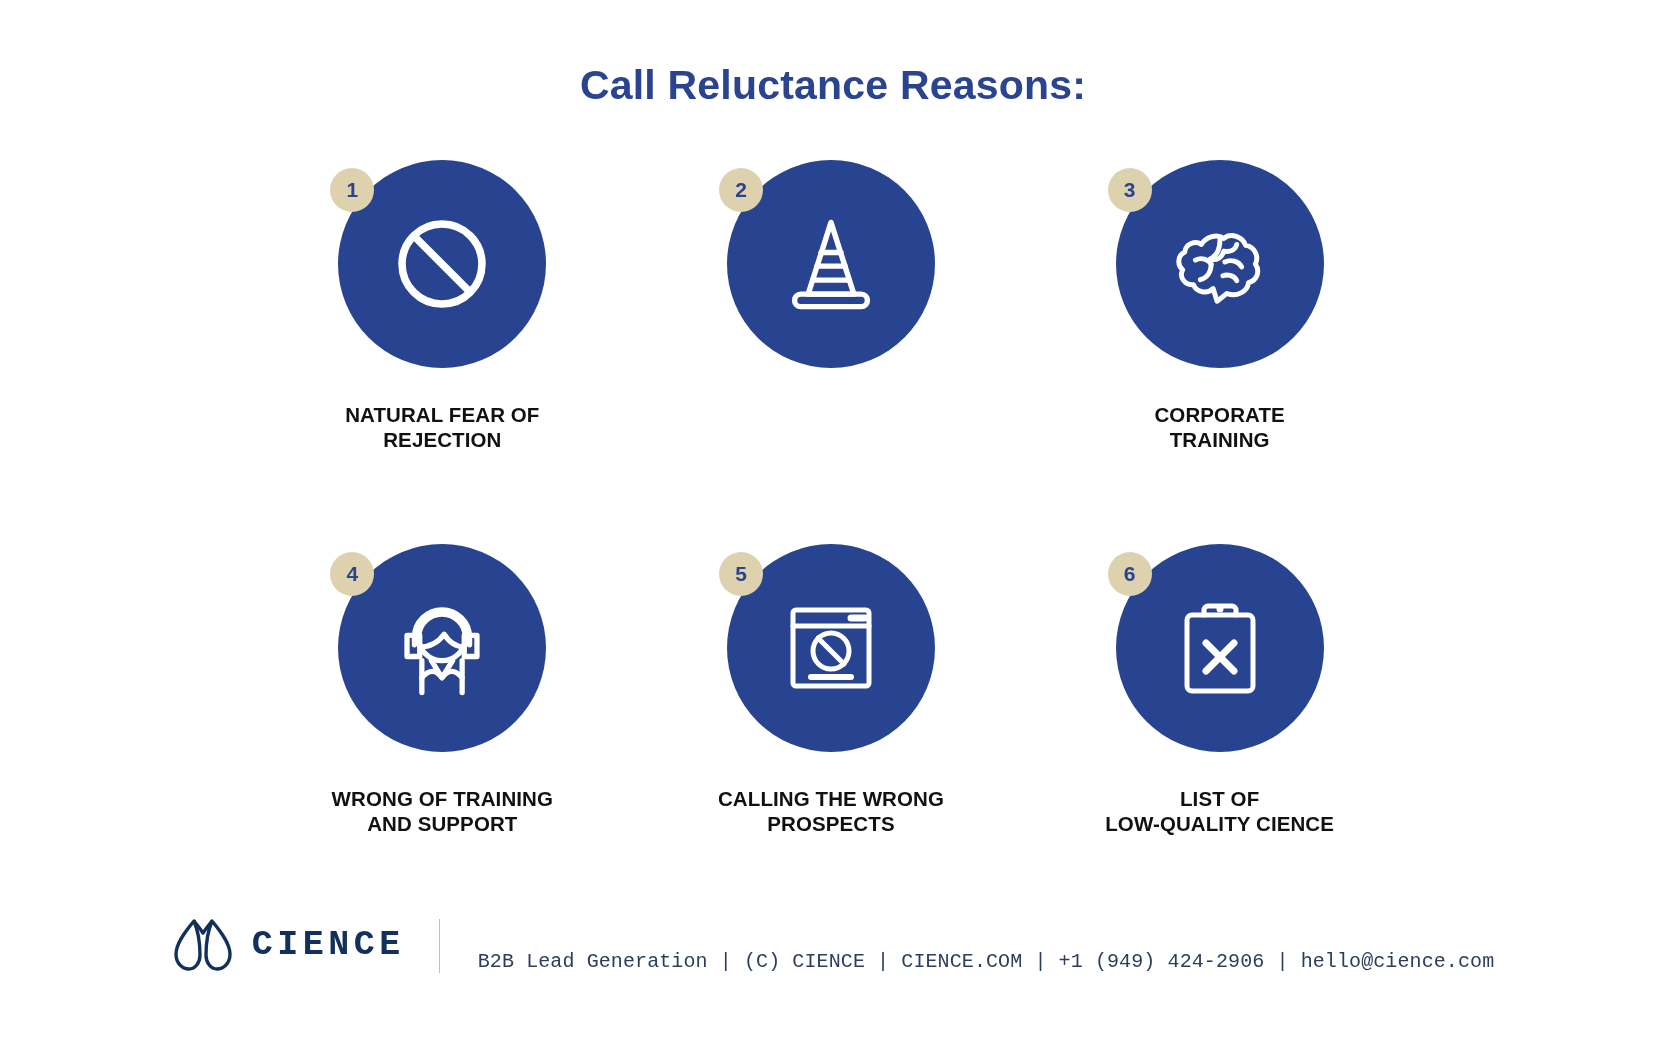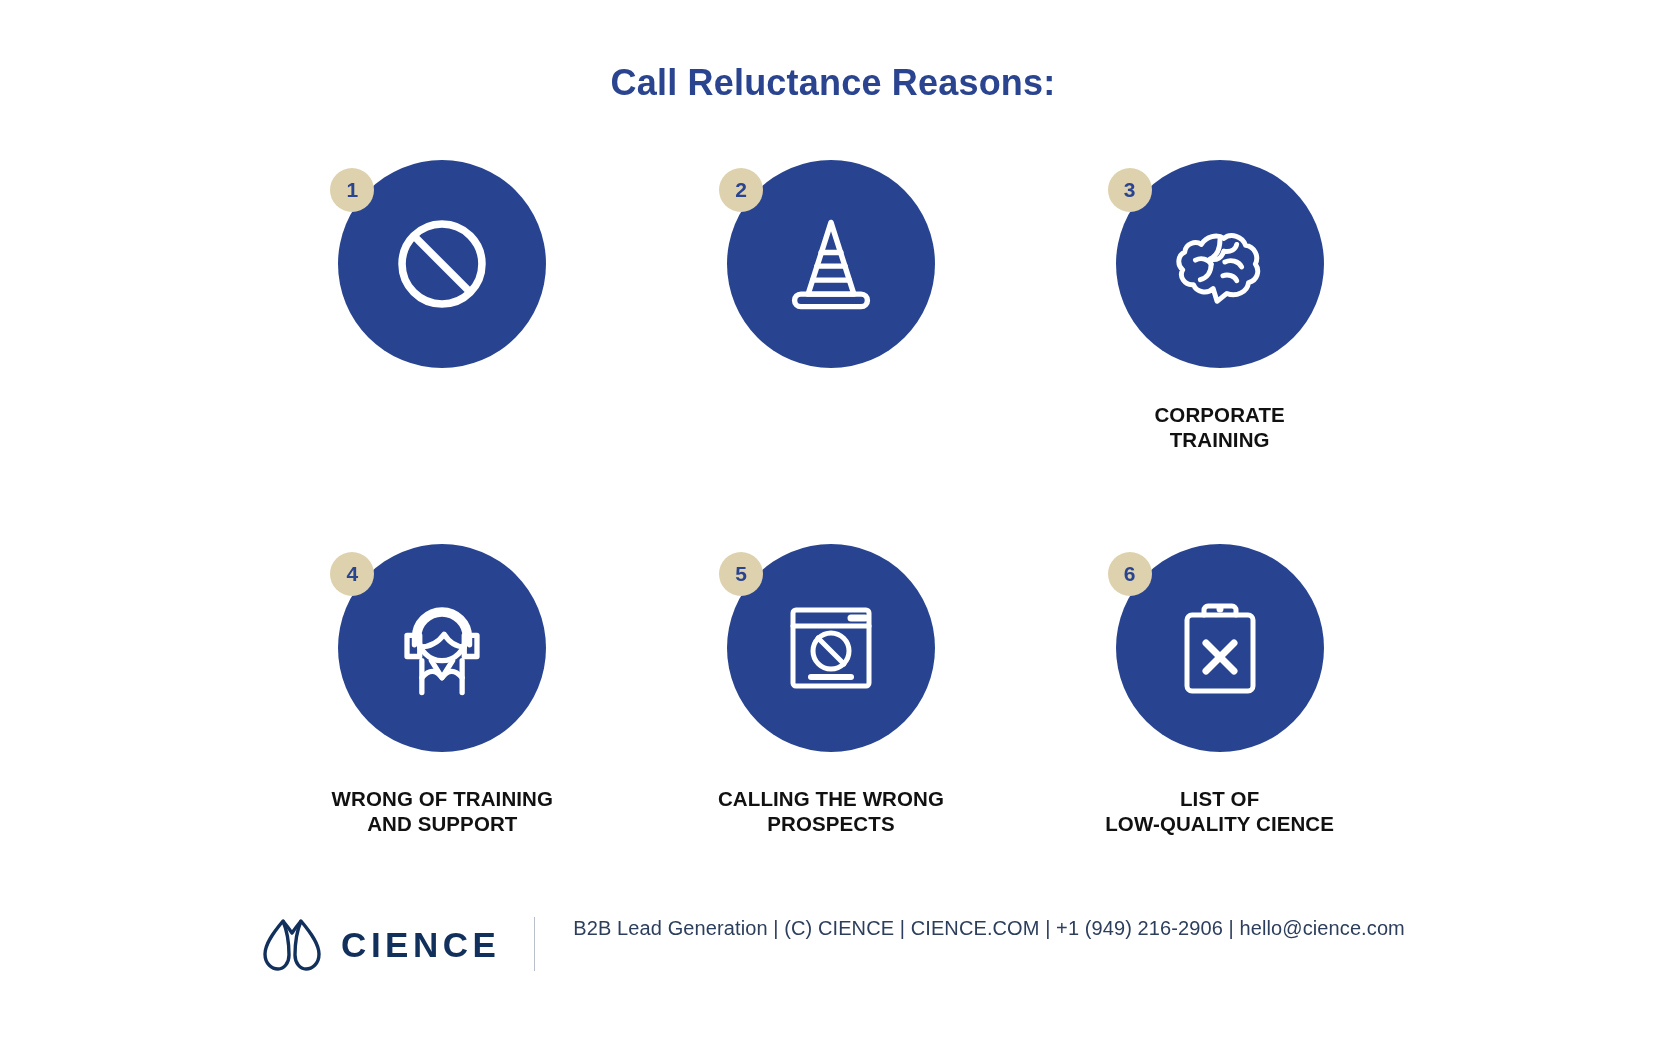--- a/index.html
+++ b/index.html
@@ -21,21 +21,21 @@
     background: #ffffff;
   }
 
   
   .title {
     position: absolute;
     top: 62px;
     left: 0;
     width: 1666px;
     text-align: center;
-    font-size: 36px;
+    font-size: 41px;
     font-weight: bold;
     letter-spacing: 0.2px;
     color: #2A4490;
   }
 
   
   .grid {
     position: absolute;
     top: 160px;
     left: 248px;
@@ -104,22 +104,23 @@
     left: 0;
     top: 905px;
     width: 1666px;
     height: 80px;
     display: flex;
     align-items: center;
     justify-content: center;
   }
   .footer-inner {
     display: flex;
-    align-items: flex-start;
+    align-items: flex-end;
     gap: 0px;
+    font-family: Liberation Mono, monospace;
   }
   .logo-block {
     display: flex;
     align-items: center;
     gap: 18px;
     padding-right: 34px;
   }
   .logo-mark {
     display: block;
   }
@@ -154,20 +155,22 @@
     <div class="cell">
       <div class="circle-wrap">
         <div class="circle">
           <svg class="icon-svg" width="108" height="108" viewBox="0 0 100 100">
             <circle cx="50" cy="50" r="37" fill="none" stroke="#ffffff" stroke-width="7"></circle>
             <line x1="24" y1="24" x2="76" y2="76" stroke="#ffffff" stroke-width="7" stroke-linecap="butt"></line>
           </svg>
         </div>
         <div class="badge">1</div>
       </div>
+      <div class="label">NATURAL FEAR OF
+REJECTION</div>
     </div>
 
     <div class="cell">
       <div class="circle-wrap">
         <div class="circle">
           <svg class="icon-svg" width="104" height="104" viewBox="0 0 100 100">
             <g fill="none" stroke="#ffffff" stroke-width="5.2" stroke-linejoin="round" stroke-linecap="round">
               <path d="M50 10 L72 79 L28 79 Z"></path>
               <line x1="40.5" y1="39" x2="59.5" y2="39"></line>
               <line x1="36.5" y1="52" x2="63.5" y2="52"></line>
@@ -283,17 +286,17 @@
         <svg class="logo-mark" width="62" height="56" viewBox="0 0 62 56">
           <g fill="none" stroke="#12305C" stroke-width="3.4" stroke-linejoin="round">
             <path d="M22 4 C12 16 4 27 4 37 C4 47 11 52 17 52 C23 52 28 46 28 38 C28 27 27 16 22 4 Z"></path>
             <path d="M40 4 C50 16 58 27 58 37 C58 47 51 52 45 52 C39 52 34 46 34 38 C34 27 35 16 40 4 Z"></path>
             <path d="M22 4 C27 10 31 16 31 16 C31 16 35 10 40 4"></path>
           </g>
         </svg>
         <div class="logo-word">CIENCE</div>
       </div>
       <div class="divider"></div>
-      <div class="footer-text">B2B Lead Generation | (C) CIENCE | CIENCE.COM | +1 (949) 216-2906 | hello@cience.com</div>
+      <div class="footer-text">B2B Lead Generation | (C) CIENCE | CIENCE.COM | +1 (949) 424-2906 | hello@cience.com</div>
     </div>
   </div>
 
 </div>
 
 </body></html>

